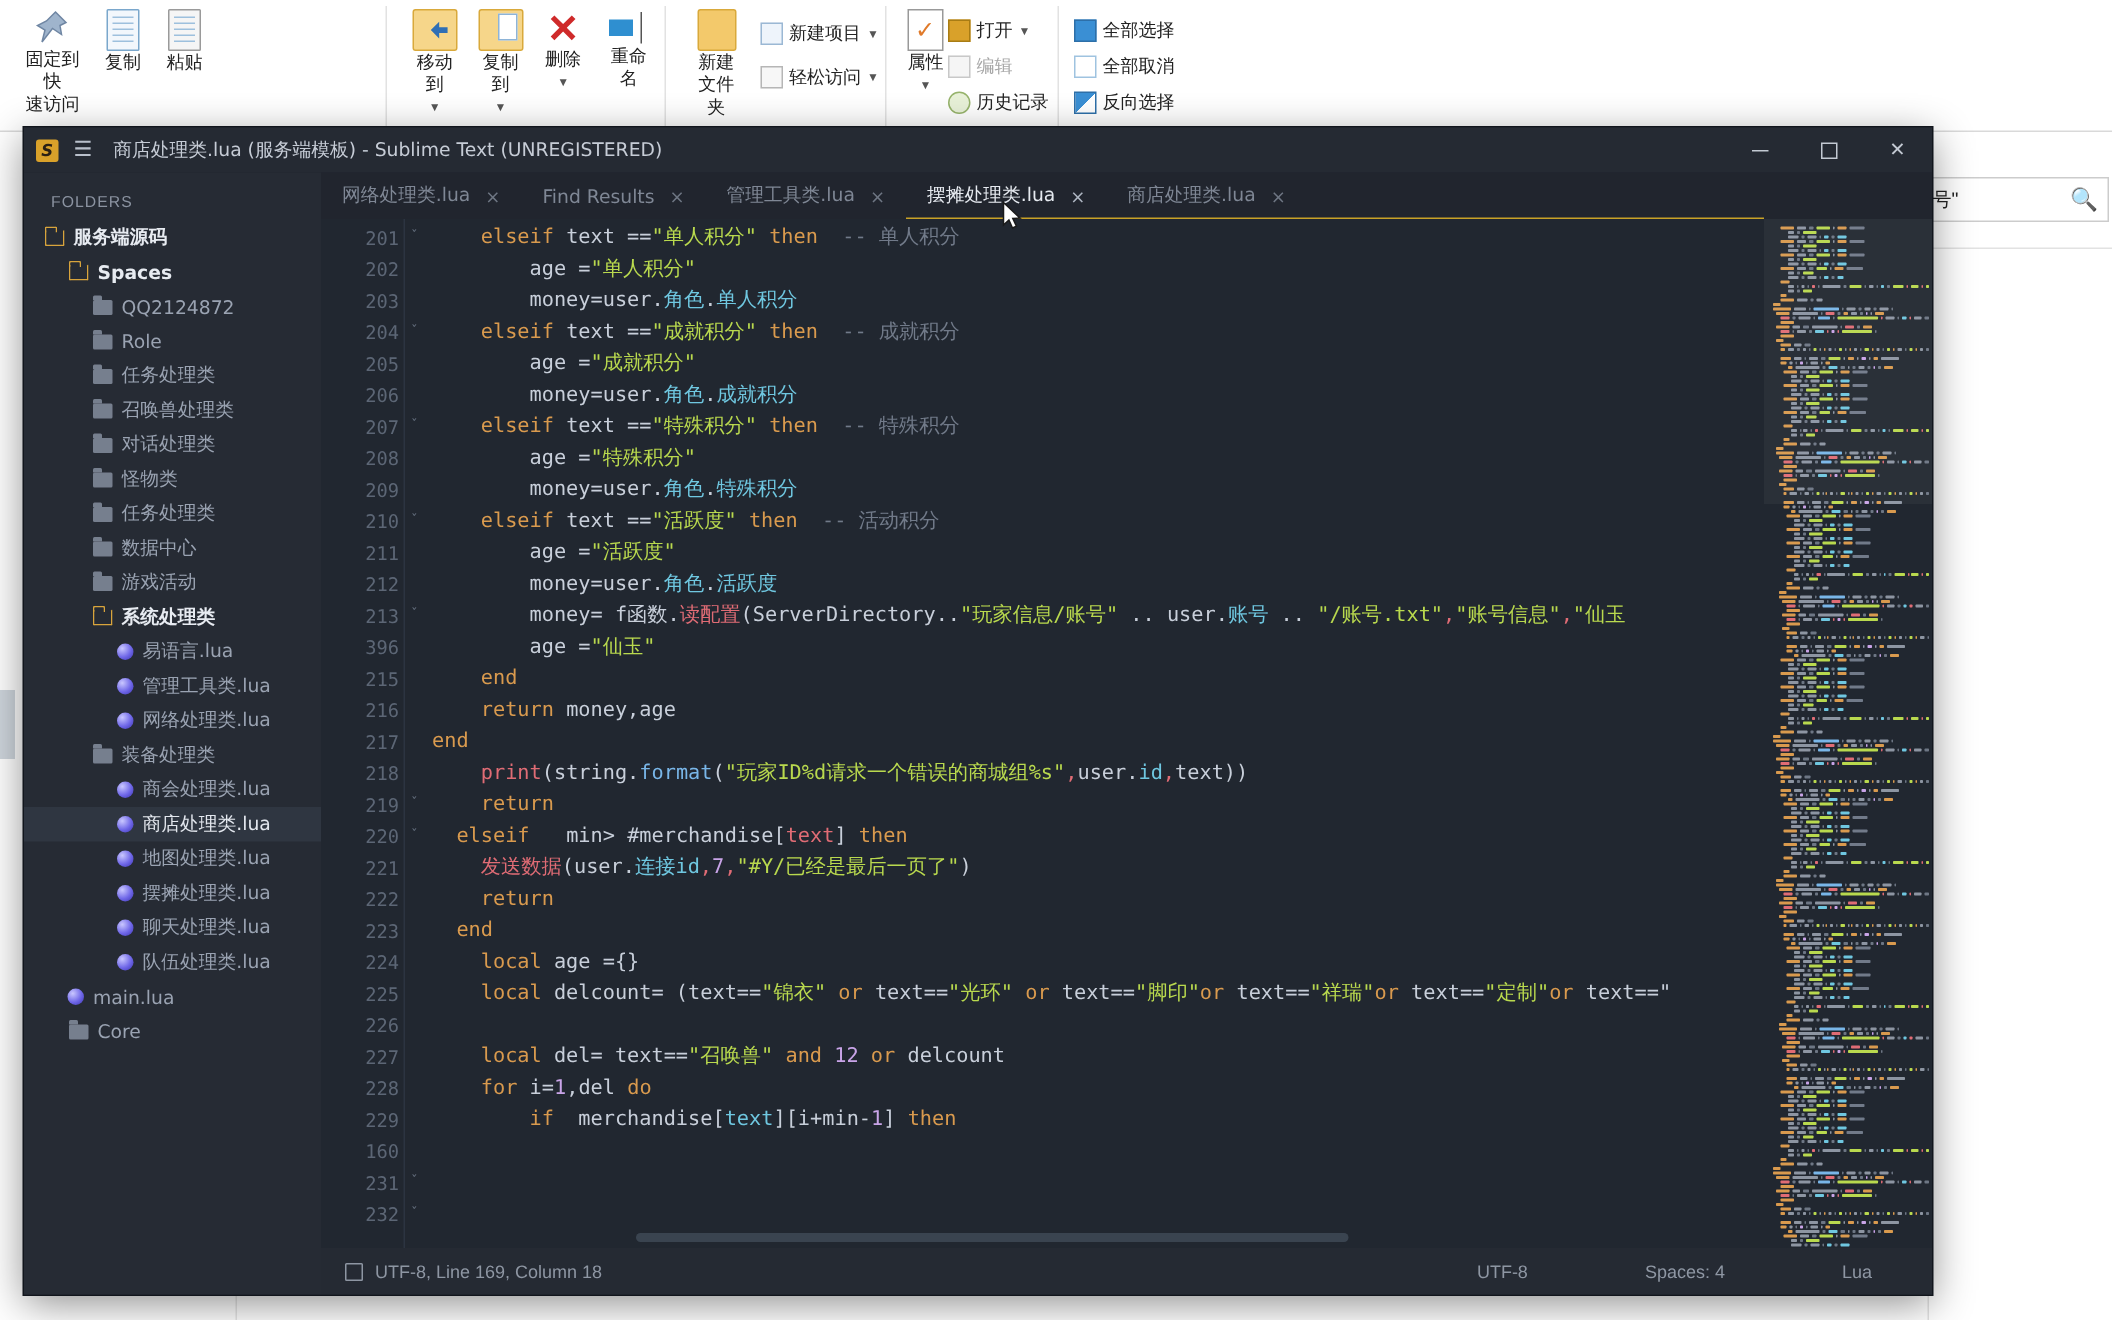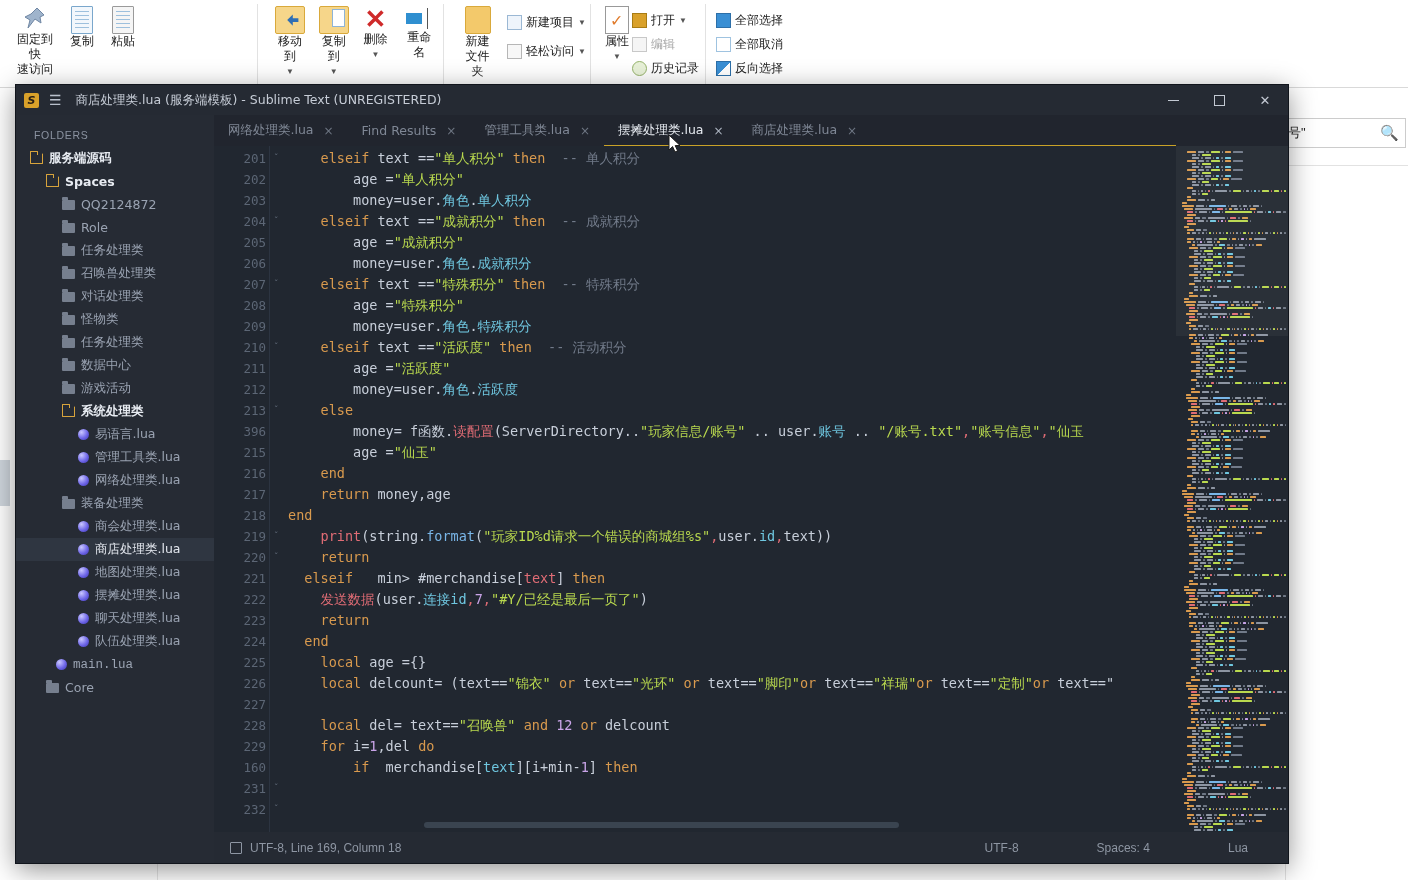--- a/index.html
+++ b/index.html
@@ -487,21 +487,21 @@
             <span class="sb-label">摆摊处理类.lua</span>
           </div>
           <div class="sb-row" style="padding-left: 62px;">
             <span class="lua-dot"></span>
             <span class="sb-label">聊天处理类.lua</span>
           </div>
           <div class="sb-row" style="padding-left: 62px;">
             <span class="lua-dot"></span>
             <span class="sb-label">队伍处理类.lua</span>
           </div>
-          <div class="sb-row" style="padding-left: 40px; font-family: Liberation Mono, monospace;">
+          <div class="sb-row" style="padding-left: 29px;">
             <span class="lua-dot"></span>
             <span class="sb-label">main.lua</span>
           </div>
           <div class="sb-row" style="padding-left: 30px;">
             <span class="f-closed"></span>
             <span class="sb-label">Core</span>
           </div>
         </div>
     </div>
 
@@ -572,21 +572,20 @@
             <div class="cline"><span class="var">        </span><span class="var">money</span><span class="punc">=</span><span class="var">user</span><span class="punc">.</span><span class="prop">角色</span><span class="punc">.</span><span class="prop">单人积分</span></div>
             <div class="cline"><span class="var">    </span><span class="kw">elseif</span><span class="var"> text </span><span class="punc">==</span><span class="str">"成就积分"</span><span class="var"> </span><span class="kw">then</span><span class="cmt">  -- 成就积分</span></div>
             <div class="cline"><span class="var">        </span><span class="var">age </span><span class="punc">=</span><span class="str">"成就积分"</span></div>
             <div class="cline"><span class="var">        </span><span class="var">money</span><span class="punc">=</span><span class="var">user</span><span class="punc">.</span><span class="prop">角色</span><span class="punc">.</span><span class="prop">成就积分</span></div>
             <div class="cline"><span class="var">    </span><span class="kw">elseif</span><span class="var"> text </span><span class="punc">==</span><span class="str">"特殊积分"</span><span class="var"> </span><span class="kw">then</span><span class="cmt">  -- 特殊积分</span></div>
             <div class="cline"><span class="var">        </span><span class="var">age </span><span class="punc">=</span><span class="str">"特殊积分"</span></div>
             <div class="cline"><span class="var">        </span><span class="var">money</span><span class="punc">=</span><span class="var">user</span><span class="punc">.</span><span class="prop">角色</span><span class="punc">.</span><span class="prop">特殊积分</span></div>
             <div class="cline"><span class="var">    </span><span class="kw">elseif</span><span class="var"> text </span><span class="punc">==</span><span class="str">"活跃度"</span><span class="var"> </span><span class="kw">then</span><span class="cmt">  -- 活动积分</span></div>
             <div class="cline"><span class="var">        </span><span class="var">age </span><span class="punc">=</span><span class="str">"活跃度"</span></div>
             <div class="cline"><span class="var">        </span><span class="var">money</span><span class="punc">=</span><span class="var">user</span><span class="punc">.</span><span class="prop">角色</span><span class="punc">.</span><span class="prop">活跃度</span></div>
-            <div class="cline"><span class="var">    </span><span class="kw">else</span></div>
             <div class="cline"><span class="var">        </span><span class="var">money</span><span class="punc">= </span><span class="var">f函数</span><span class="punc">.</span><span class="fnr">读配置</span><span class="punc">(</span><span class="var">ServerDirectory</span><span class="punc">..</span><span class="str">"玩家信息/账号"</span><span class="punc"> .. </span><span class="var">user</span><span class="punc">.</span><span class="prop">账号</span><span class="punc"> .. </span><span class="str">"/账号.txt"</span><span class="red">,</span><span class="str">"账号信息"</span><span class="red">,</span><span class="str">"仙玉</span></div>
             <div class="cline"><span class="var">        </span><span class="var">age </span><span class="punc">=</span><span class="str">"仙玉"</span></div>
             <div class="cline"><span class="var">    </span><span class="kw">end</span></div>
             <div class="cline"><span class="var">    </span><span class="kw">return</span><span class="var"> money</span><span class="punc">,</span><span class="var">age</span></div>
             <div class="cline"><span class="kw">end</span></div>
             <div class="cline"><span class="var">    </span><span class="fnr">print</span><span class="punc">(</span><span class="var">string</span><span class="punc">.</span><span class="fn">format</span><span class="punc">(</span><span class="str">"玩家ID%d请求一个错误的商城组%s"</span><span class="red">,</span><span class="var">user</span><span class="punc">.</span><span class="prop">id</span><span class="red">,</span><span class="var">text</span><span class="punc">))</span></div>
             <div class="cline"><span class="var">    </span><span class="kw">return</span></div>
             <div class="cline"><span class="var">  </span><span class="kw">elseif</span><span class="var">   min</span><span class="punc">&gt; #</span><span class="var">merchandise</span><span class="punc">[</span><span class="red">text</span><span class="punc">] </span><span class="kw">then</span></div>
             <div class="cline"><span class="var">    </span><span class="fnr">发送数据</span><span class="punc">(</span><span class="var">user</span><span class="punc">.</span><span class="prop">连接id</span><span class="red">,</span><span class="num">7</span><span class="red">,</span><span class="str">"#Y/已经是最后一页了"</span><span class="punc">)</span></div>
             <div class="cline"><span class="var">    </span><span class="kw">return</span></div>

